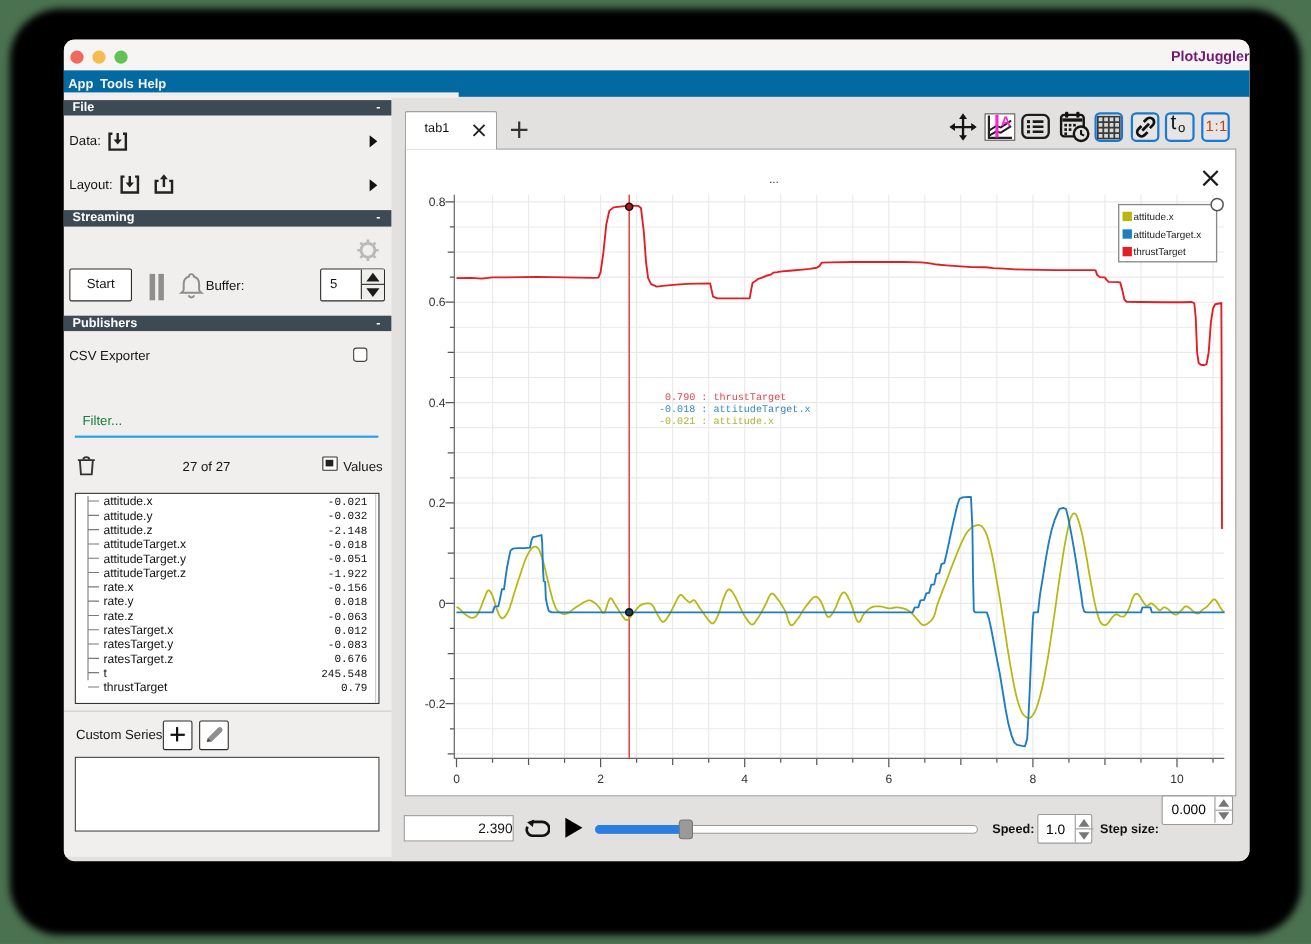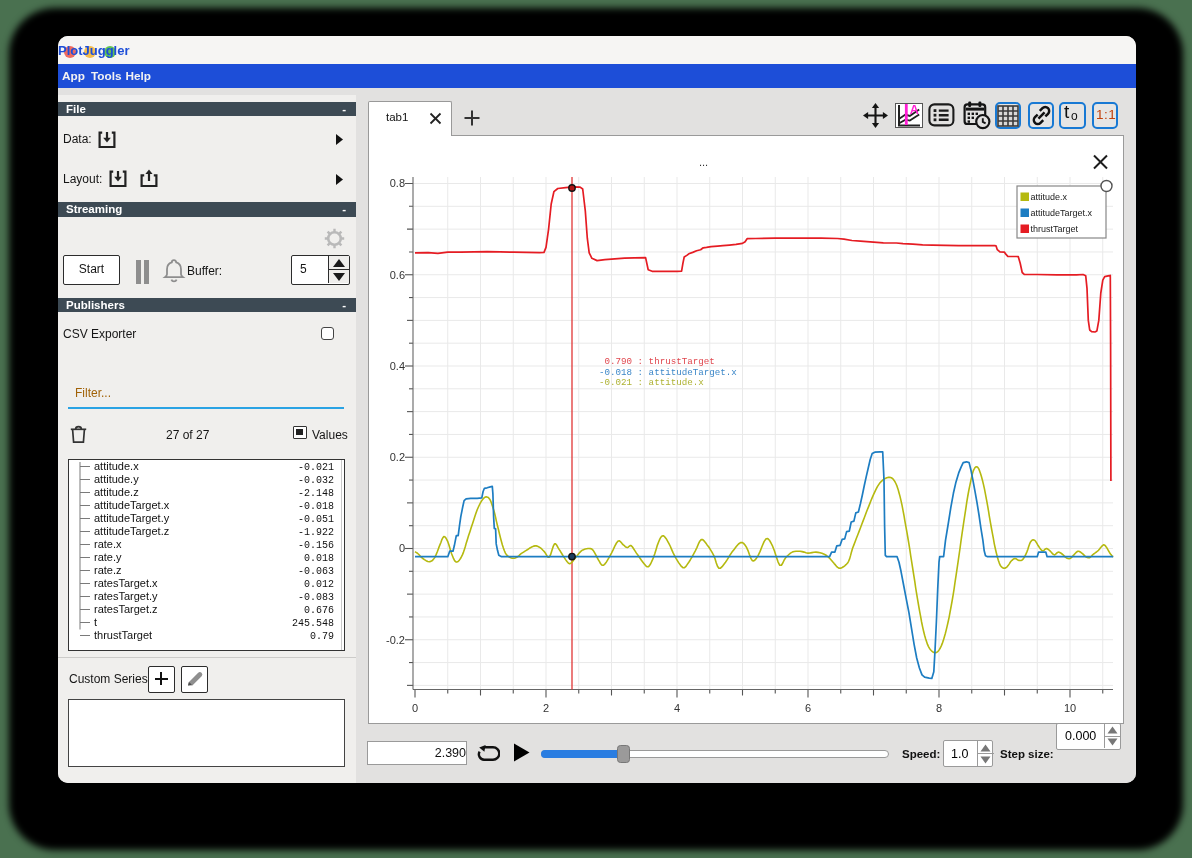--- a/index.html
+++ b/index.html
@@ -1,23 +1,23 @@
 <!DOCTYPE html>
 <html><head><meta charset="utf-8"><style>
 *{margin:0;padding:0;box-sizing:border-box}
 html,body{width:1192px;height:858px;overflow:hidden;background:#4a7150;font-family:"Liberation Sans",sans-serif}
 .abs{position:absolute}
 #shadow{position:absolute;left:9px;top:8px;width:1174px;height:842px;background:#000;border-radius:46px;filter:blur(3.5px)}
 #win{position:absolute;left:58px;top:36px;width:1078px;height:747px;border-radius:10px;background:#e2e1e0;overflow:hidden}
 #titlebar{position:absolute;left:0;top:0;width:1078px;height:28px;background:#f6f5f3}
 .dot{position:absolute;top:9.5px;width:12px;height:12px;border-radius:50%}
-#title{position:absolute;top:0;left:0;width:1078px;height:28px;text-align:left;line-height:29px;font-size:13px;font-weight:bold;color:#1d4ed8}
-#menubar{position:absolute;left:0;top:28px;width:1078px;height:24px;background:#1d4ed8;color:#f2f2f2;font-size:11.8px;font-weight:bold}
+#title{position:absolute;top:0;left:0;width:1078px;height:28px;text-align:right;line-height:29px;font-size:13px;font-weight:bold;color:#701a75}
+#menubar{position:absolute;left:0;top:28px;width:1078px;height:24px;background:#0369a1;color:#f2f2f2;font-size:11.8px;font-weight:bold}
 #menubar span{position:absolute;top:4.5px}
-#sidebar{position:absolute;left:0;top:59px;width:359px;height:694.5px;background:#f0efed;font-size:12px;color:#151515}
+#sidebar{position:absolute;left:0;top:48px;width:359px;height:694.5px;background:#f0efed;font-size:12px;color:#151515}
 .hdr{position:absolute;left:0;width:298px;background:#3d4a54;color:#fff;font-size:11.5px;font-weight:bold}
 .hdr span{position:absolute;left:8px;top:50%;transform:translateY(-50%)}
 .hdr .minus{position:absolute;left:auto;right:10px;top:50%;transform:translateY(-50%);font-weight:bold}
 #rightpanel{position:absolute;left:298px;top:52.5px;width:780px;height:694.5px;background:#e2e1e0}
 .icbtn{position:absolute;border:2px solid #1879d4;border-radius:5px;width:26.5px;height:26.5px;background:#e6e5e4}
 </style></head>
 <body>
 <div id="shadow"></div>
 <div id="win">
   <div id="titlebar">
@@ -100,21 +100,21 @@
       </div>
     </div>
 
     <div class="hdr" style="top:202.5px;height:14.5px">
         <span>Publishers</span>
         <span class="minus">-</span>
       </div>
     <span class="abs" style="left:5px;top:232px">CSV Exporter</span>
     <div class="abs" style="left:263px;top:231.5px;width:13px;height:13px;background:#fff;border:1.6px solid #444;border-radius:3px"></div>
 
-    <span class="abs" style="left:17px;top:291px;color:#a16207">Filter...</span>
+    <span class="abs" style="left:17px;top:291px;color:#15803d">Filter...</span>
     <div class="abs" style="left:10px;top:312px;width:276px;height:2px;background:#2aa3e4"></div>
     <svg class="abs" style="left:12px;top:329.5px" width="17" height="19" viewBox="0 0 17 19">
       <path d="M2.6 4.5 L3.6 17.2 L13.4 17.2 L14.4 4.5" fill="none" stroke="#333" stroke-width="1.7"></path>
       <path d="M0.8 4.3 H16.2" stroke="#333" stroke-width="1.7"></path>
       <path d="M5.7 4 C5.7 0.8 11.3 0.8 11.3 4" fill="none" stroke="#333" stroke-width="1.7"></path>
     </svg>
     <span class="abs" style="left:108px;top:332.5px">27 of 27</span>
     <div class="abs" style="left:235px;top:330.5px;width:13.5px;height:13.5px;background:#fff;border:1.7px solid #333;border-radius:1px">
       <div style="position:absolute;left:2px;top:2px;width:6.5px;height:6.5px;background:#222"></div>
     </div>

